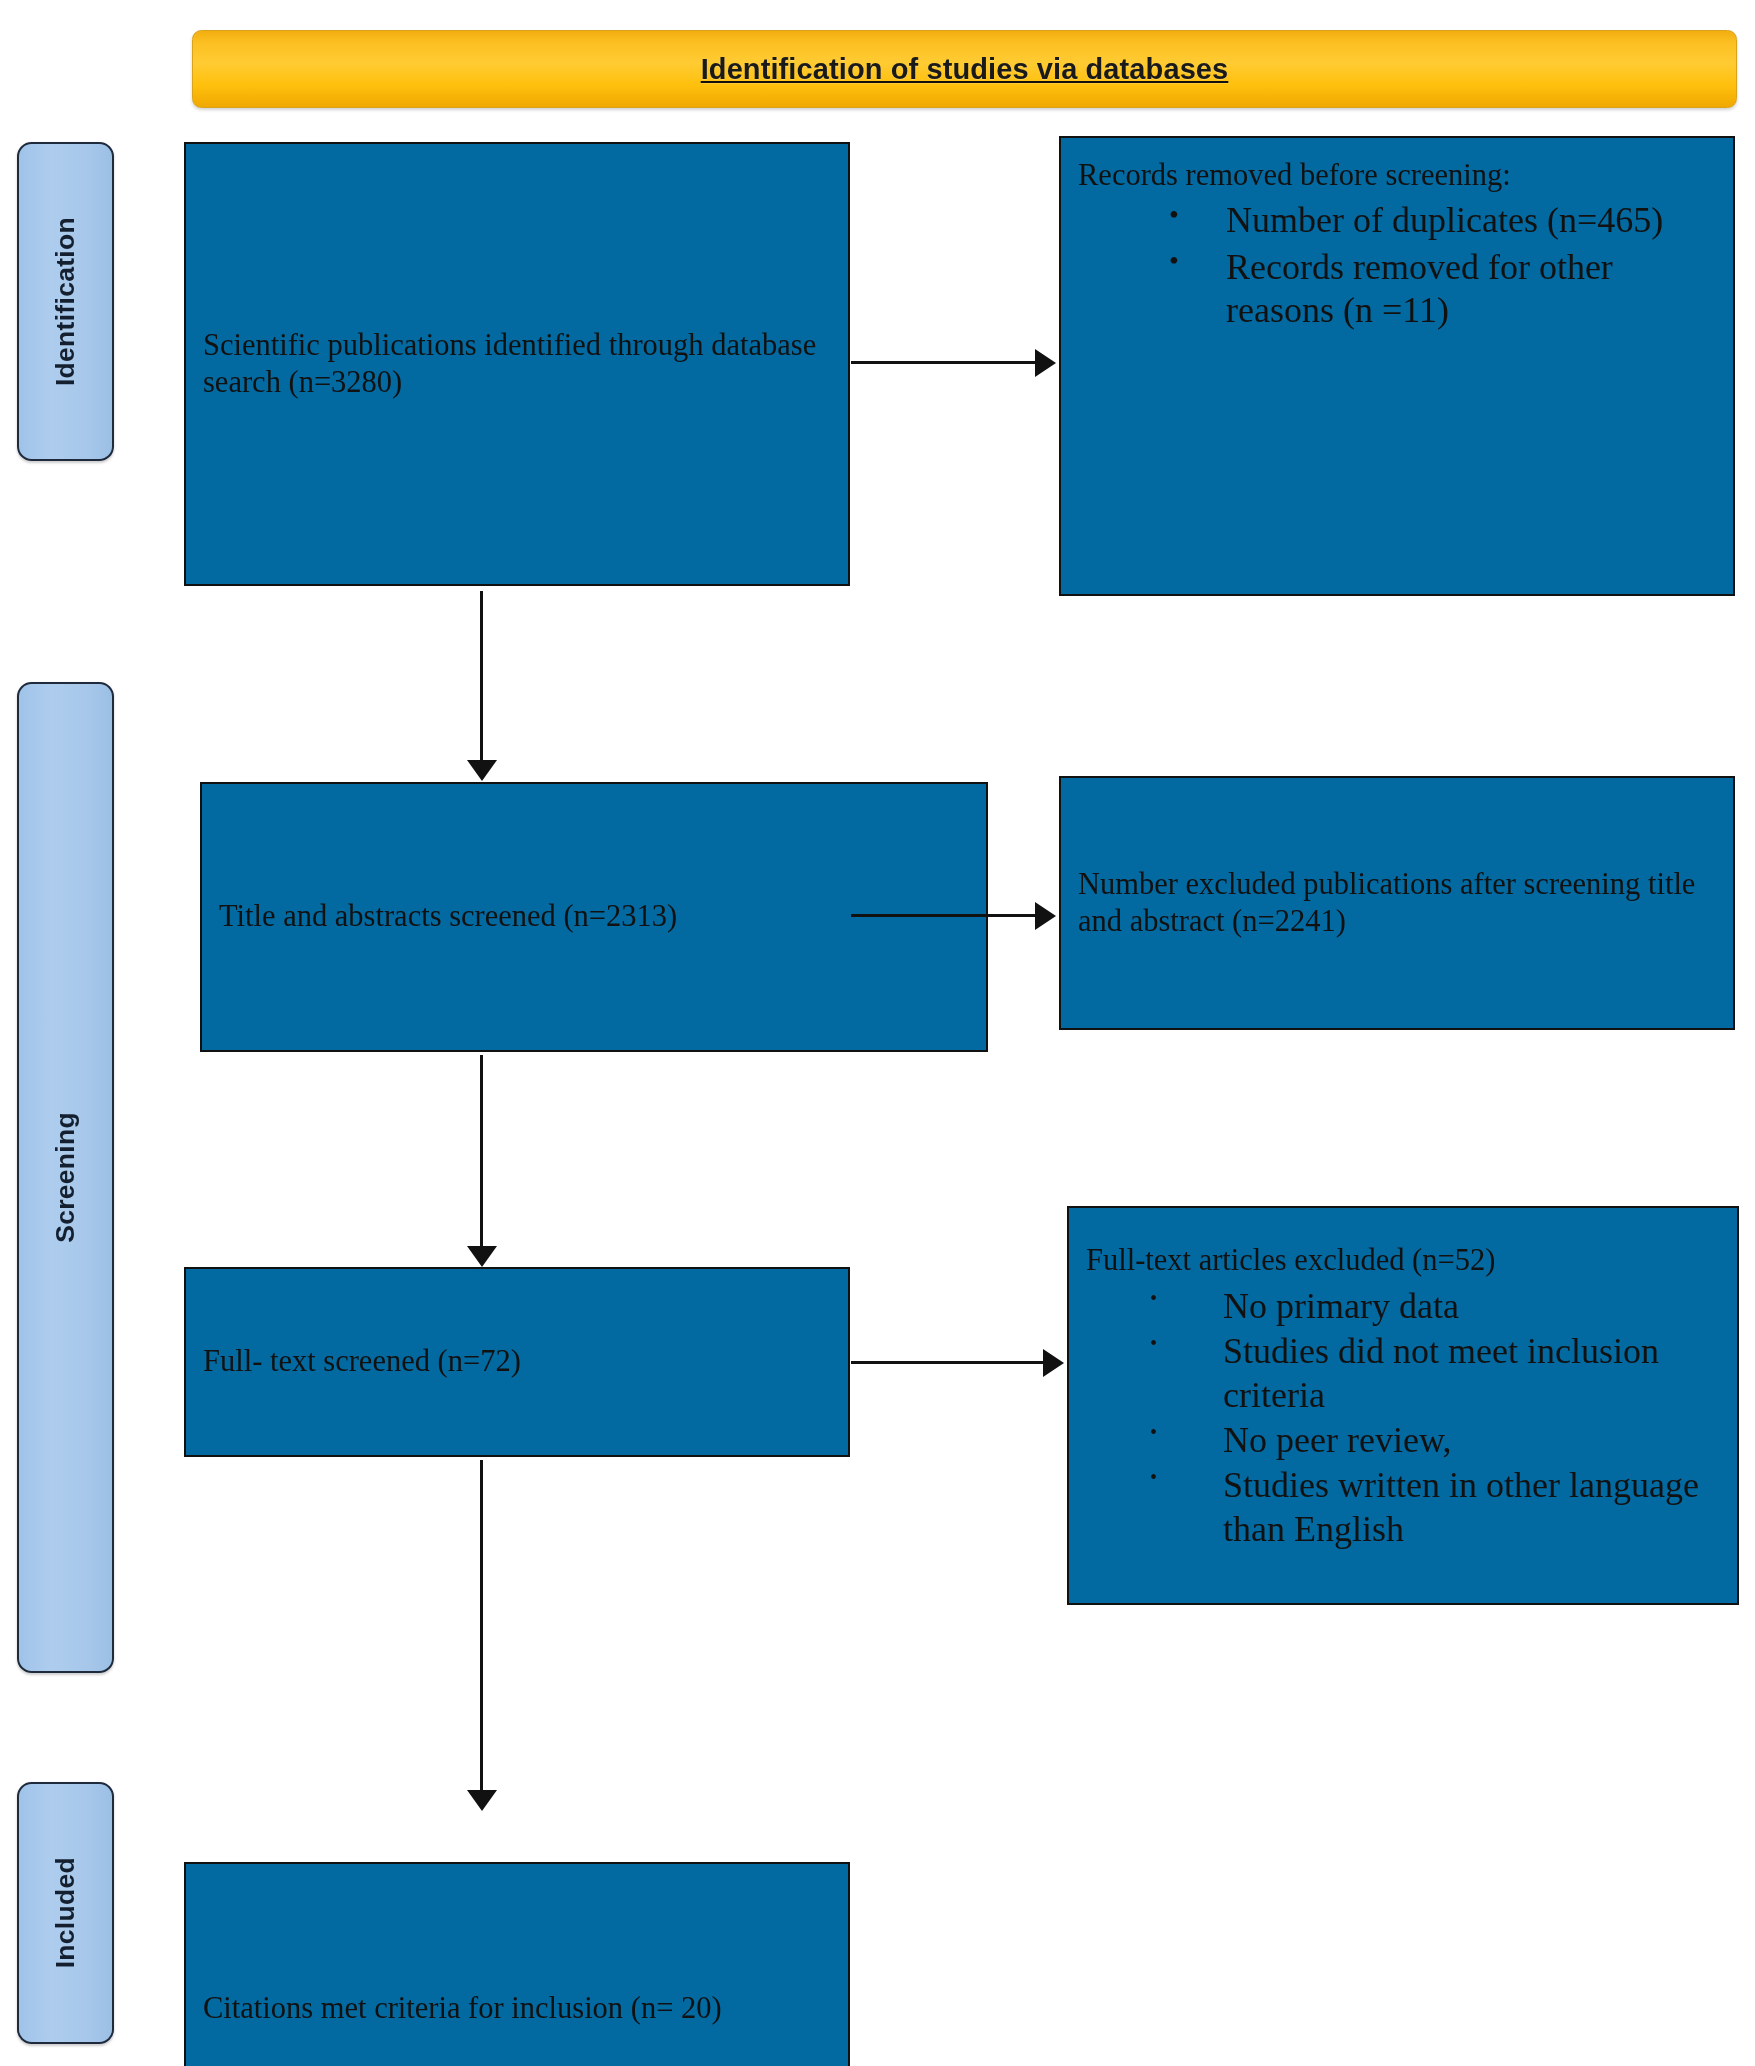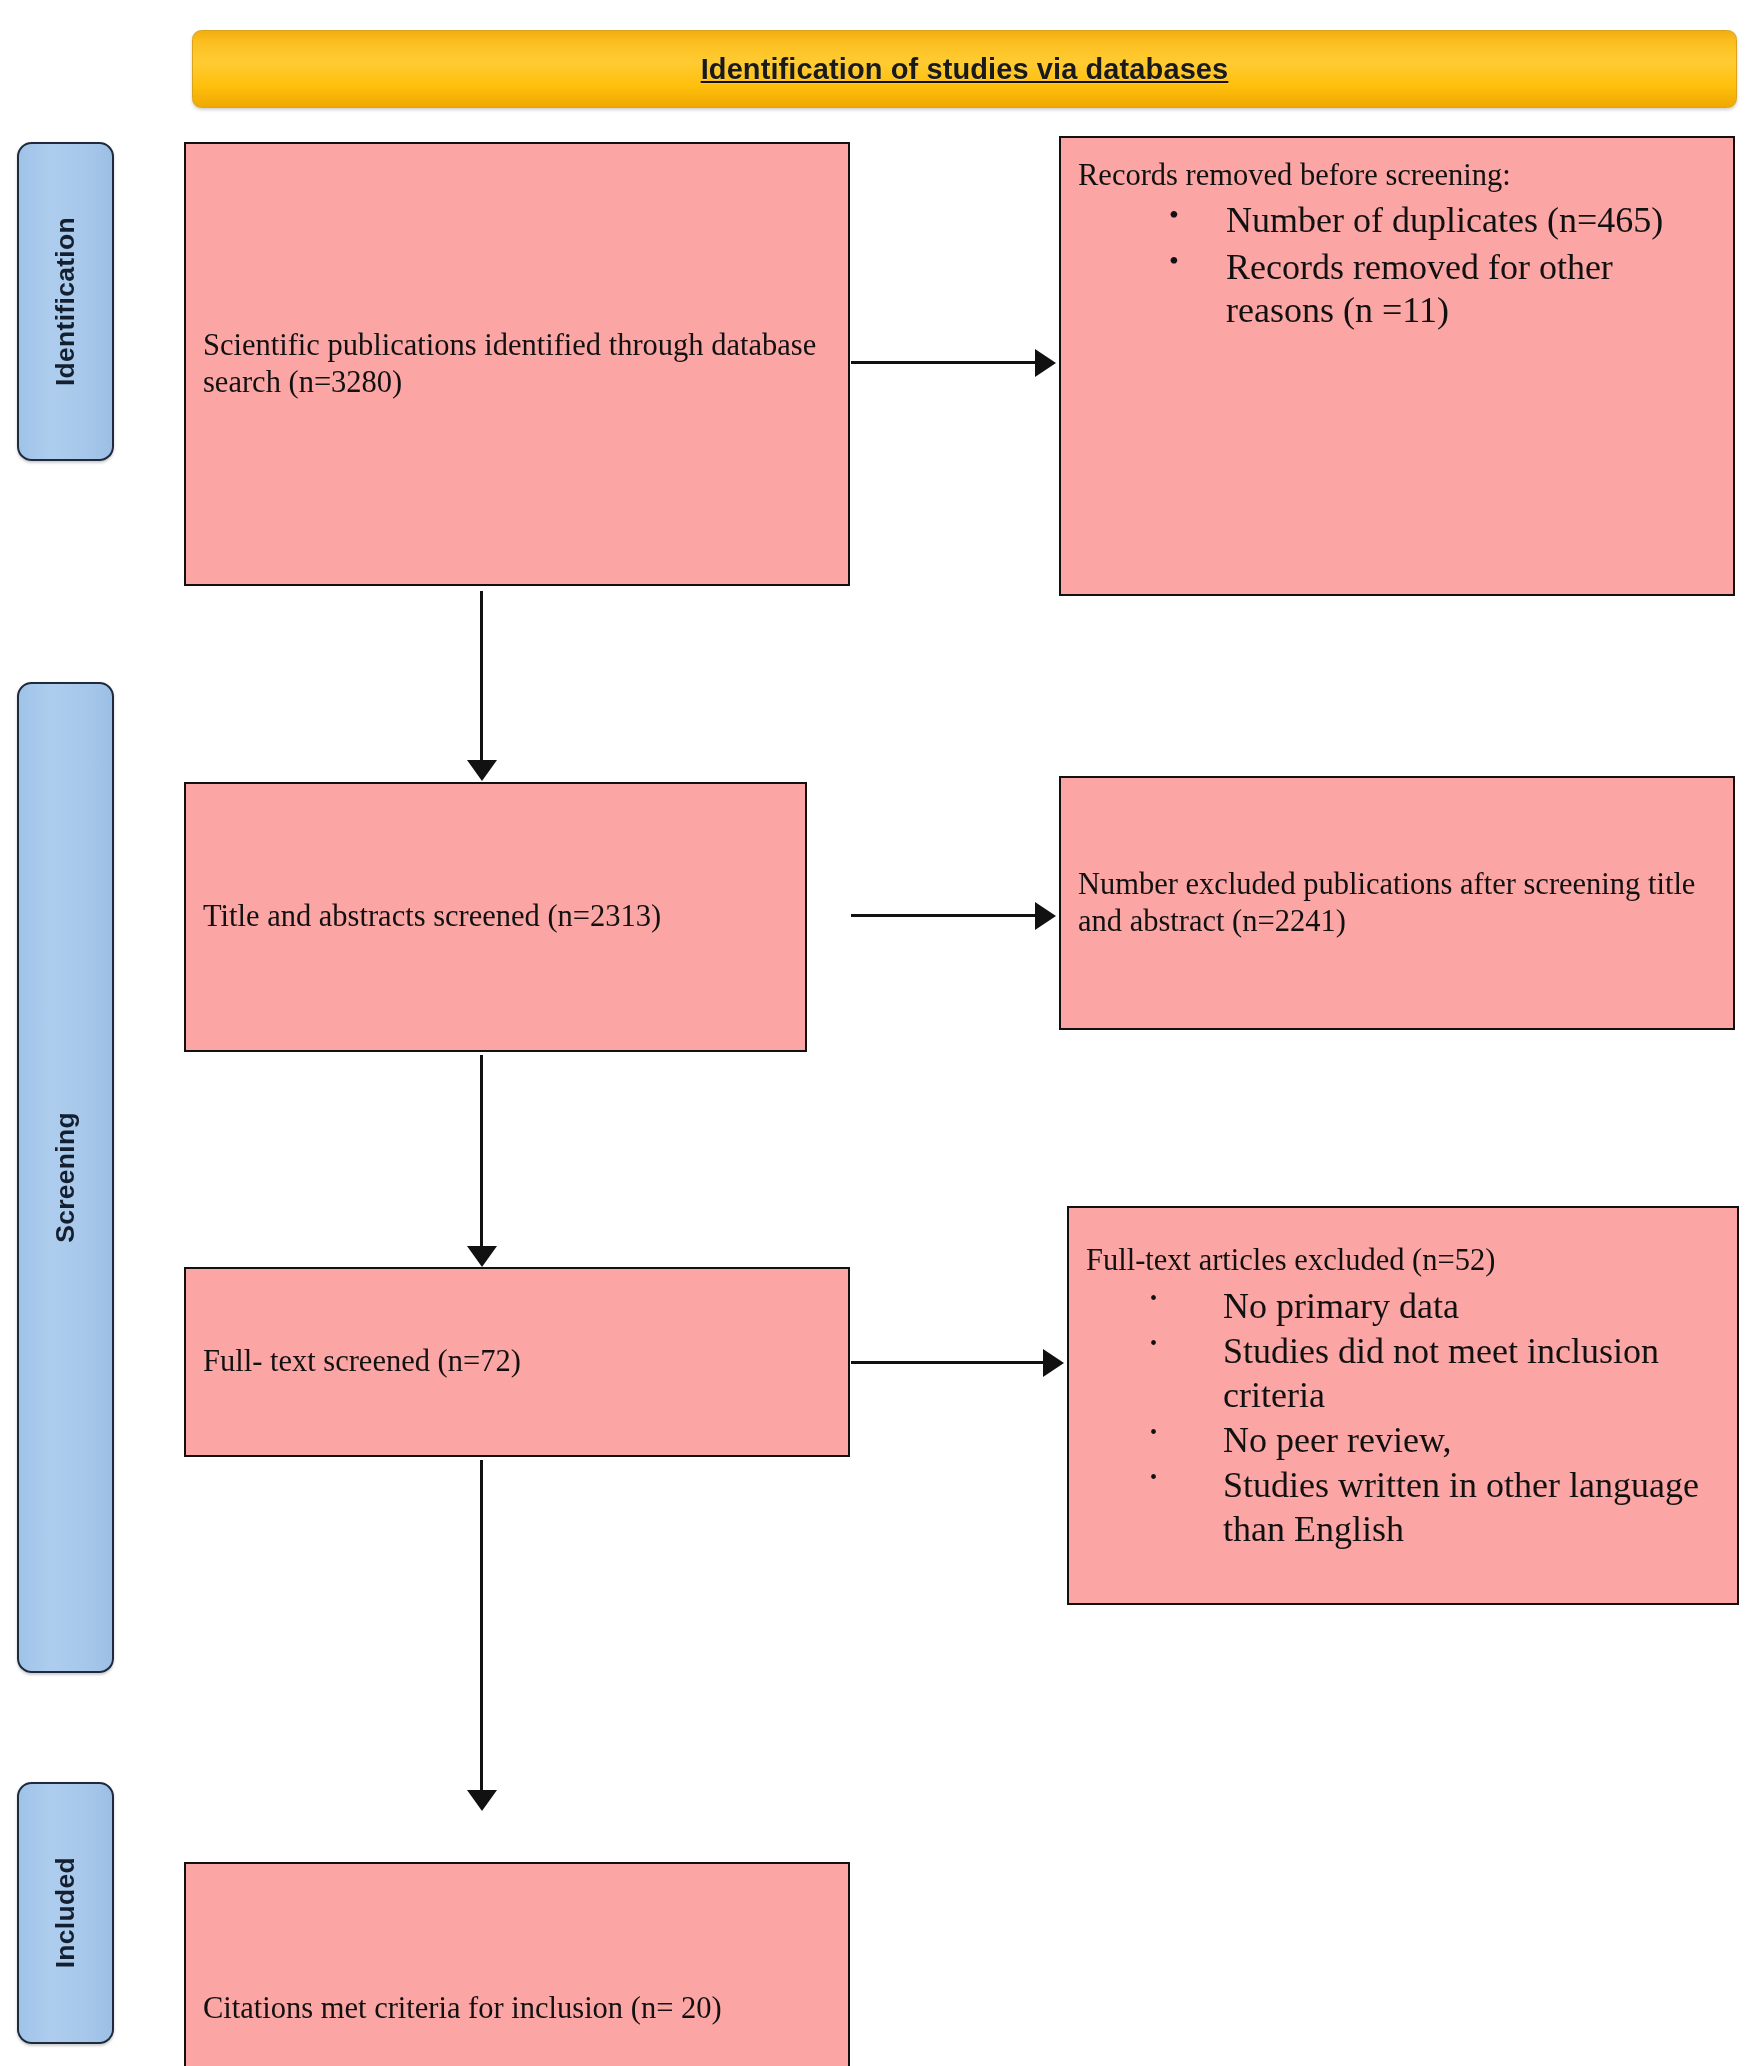--- a/index.html
+++ b/index.html
@@ -38,31 +38,31 @@
     font-weight:bold;font-size:26.5px;color:#14202f;
     writing-mode:vertical-rl;transform:rotate(180deg);
     white-space:nowrap;letter-spacing:0.3px;
   }
   #phase-identification{top:142px;height:315px;}
   #phase-screening{top:682px;height:987px;}
   #phase-included{top:1782px;height:258px;}
 
   
   .box{
-    position:absolute;background:#fca5a5;border:2.6px solid #111;
+    position:absolute;background:#0369a1;border:2.6px solid #111;
     box-sizing:border-box;
     display:flex;flex-direction:column;justify-content:center;
     padding:26px 17px;
   }
   .box p{margin:0;font-size:30.5px;line-height:1.22;}
   .box .lead{margin:0 0 1.3px 0;font-size:30.5px;line-height:1.22;}
 
   #box-identified{left:184px;top:142px;width:666px;height:444px;}
   #box-removed{left:1059px;top:136px;width:676px;height:460px;justify-content:flex-start;padding-top:18.5px;}
-  #box-screened{left:184px;top:782px;width:623px;height:270px;}
+  #box-screened{left:200px;top:782px;width:788px;height:270px;}
   #box-excluded-screen{left:1059px;top:776px;width:676px;height:254px;}
   #box-fulltext{left:184px;top:1267px;width:666px;height:190px;}
   #box-excluded-full{left:1067px;top:1206px;width:672px;height:399px;justify-content:flex-start;padding-top:34px;}
   #box-included{left:184px;top:1862px;width:666px;height:294px;}
 
   
   ul.bullets{
     list-style:none;margin:4px 0 0 0;padding:0 0 0 91px;
   }
   ul.bullets li{

